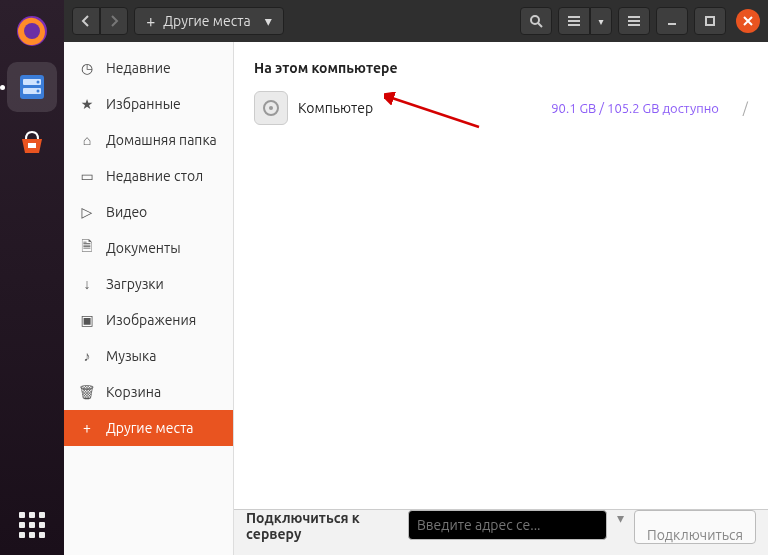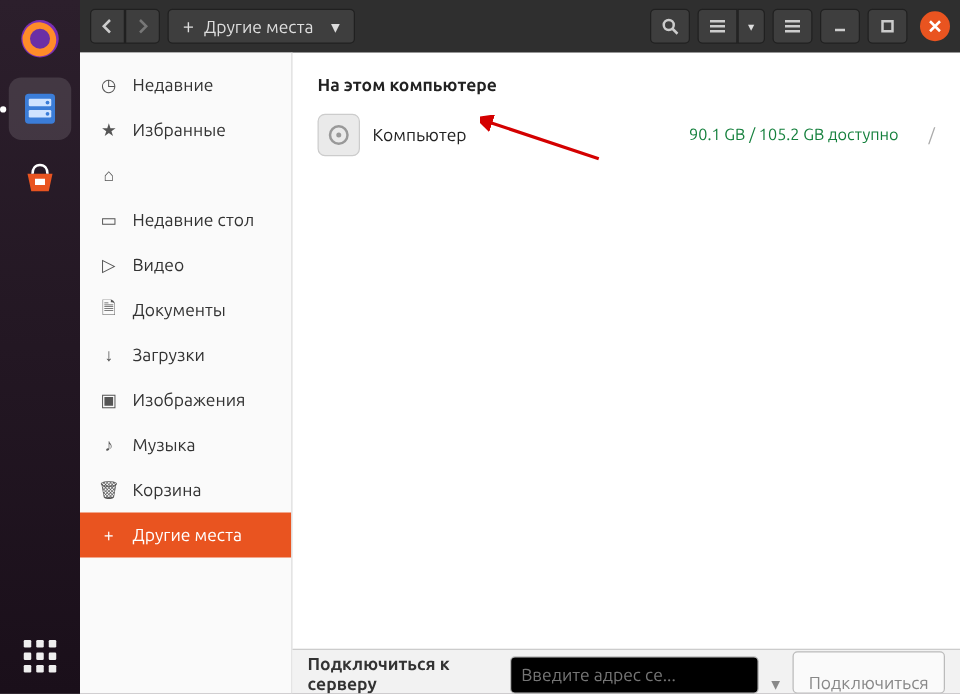--- a/index.html
+++ b/index.html
@@ -27,24 +27,24 @@
 .sb-icon{width:18px;display:flex;justify-content:center;color:#555}
 .sb-item.selected .sb-icon{color:#fff}
 .main{flex:1;display:flex;flex-direction:column;position:relative}
 .content{flex:1;padding:12px 20px;overflow:auto}
 .section-h{font-weight:700;color:#222;padding:6px 0 10px}
 .row{display:flex;align-items:center;height:44px;gap:10px;cursor:pointer}
 .row-icon{width:34px;height:34px;border-radius:6px;display:flex;align-items:center;justify-content:center}
 .disk-icon{background:#eaeaea;border:1px solid #ccc}
 .net-icon{background:radial-gradient(circle,#7eb5ff 30%,#4a7fd8 70%);border:1px solid #6a8fc0}
 .row-label{color:#222;flex-shrink:0}
-.row-info{margin-left:auto;color:#15803d;font-size:13px}
+.row-info{margin-left:auto;color:#8b5cf6;font-size:13px}
 .row-caret{color:#aaa;margin-left:14px}
 .arrow{position:absolute;left:150px;top:50px;pointer-events:none}
-.footer{height:36px;border-top:1px solid #ccc;background:#f2f2f2;display:flex;align-items:flex-end;padding:0 12px;gap:10px}
+.footer{height:46px;border-top:1px solid #ccc;background:#f2f2f2;display:flex;align-items:flex-start;padding:0 12px;gap:10px}
 .footer-label{font-weight:700;color:#333}
 .footer-input{flex:1;height:30px;border:1px solid #bbb;border-radius:4px;padding:0 8px;background:#000000;color:#888}
 .footer-btn{height:30px;padding:16px 12px;border:1px solid #bbb;border-radius:4px;background:#fafafa;color:#888}
 svg{display:block}
 </style>
 </head>
 <body>
 
 <div class="dock">
   <div class="dock-item">
@@ -146,20 +146,21 @@
       <div class="sb-item">
           <span class="sb-icon">◷</span>
           <span>Недавние</span>
         </div>
       <div class="sb-item">
           <span class="sb-icon">★</span>
           <span>Избранные</span>
         </div>
       <div class="sb-item">
           <span class="sb-icon">⌂</span>
+          <span>Домашняя папка</span>
         </div>
       <div class="sb-item">
           <span class="sb-icon">▭</span>
           <span>Недавние стол</span>
         </div>
       <div class="sb-item">
           <span class="sb-icon">▷</span>
           <span>Видео</span>
         </div>
       <div class="sb-item">

